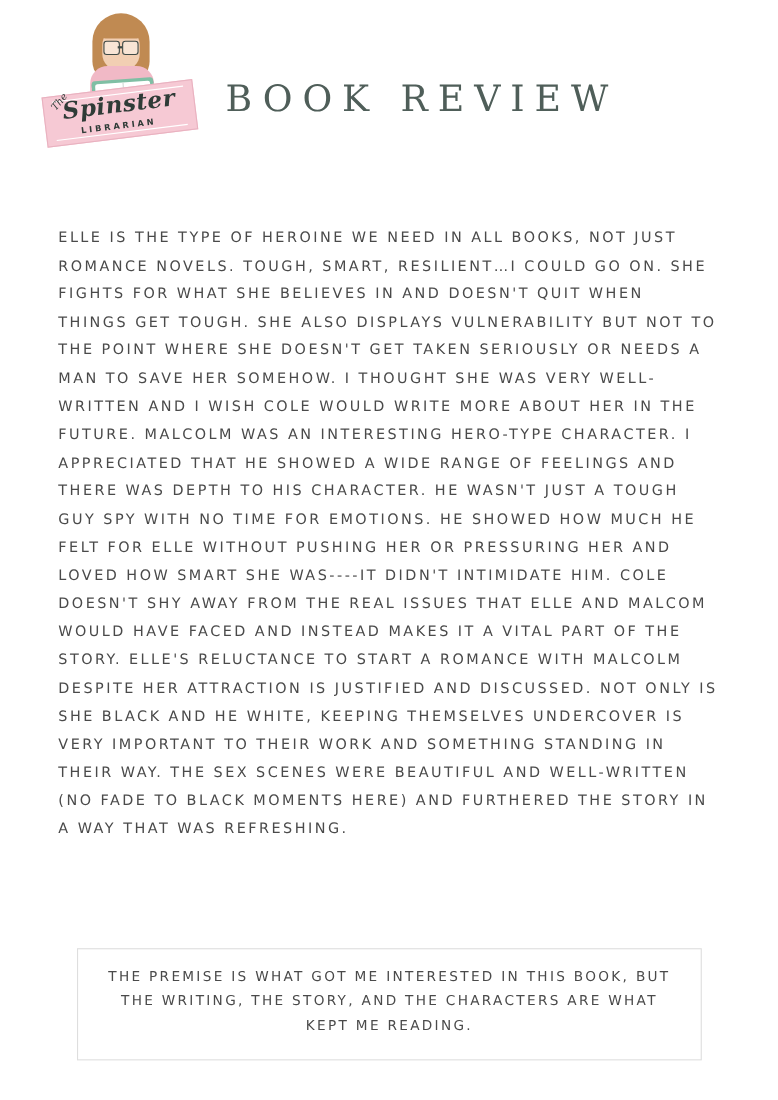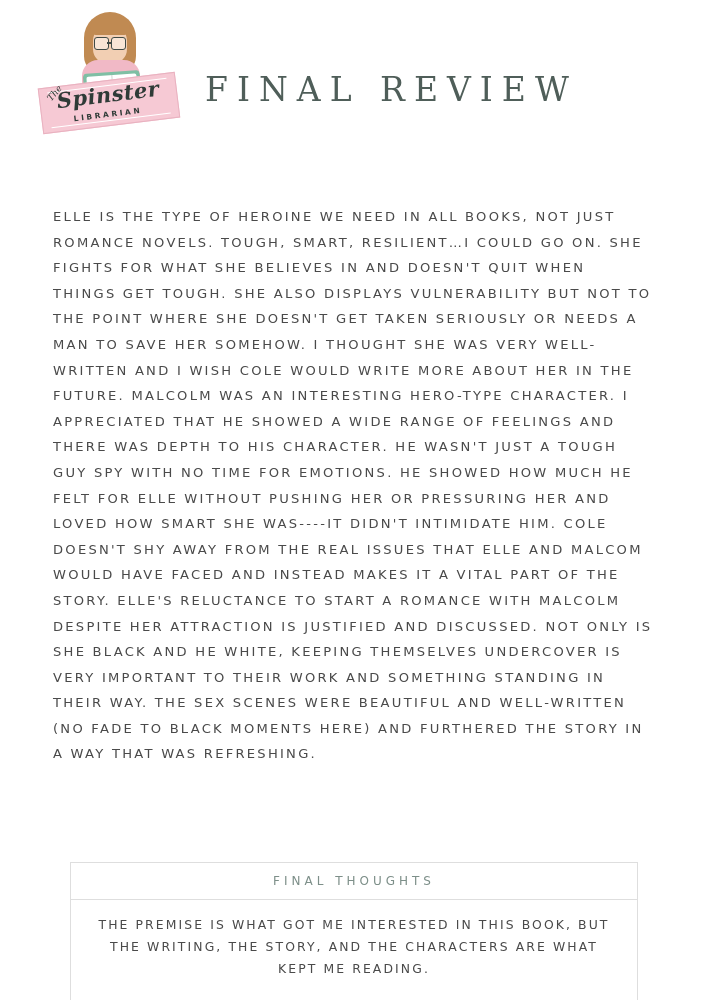--- a/index.html
+++ b/index.html
@@ -229,21 +229,20 @@
     </div>
 
     <div class="logo-banner">
       <div class="logo-banner-inner"></div>
     </div>
     <div class="logo-the">The</div>
     <div class="logo-script">Spinster</div>
     <div class="logo-sub">LIBRARIAN</div>
   </div>
 
-  <div class="review-title">FINAL REVIEW</div>
+  <div class="review-title">BOOK REVIEW</div>
 </div>
 
 <div class="review-body">Elle is the type of heroine we need in all books, not just romance novels. Tough, smart, resilient…I could go on. She fights for what she believes in and doesn't quit when things get tough. She also displays vulnerability but not to the point where she doesn't get taken seriously or needs a man to save her somehow. I thought she was very well-written and I wish Cole would write more about her in the future. Malcolm was an interesting hero-type character. I appreciated that he showed a wide range of feelings and there was depth to his character. He wasn't just a tough guy spy with no time for emotions. He showed how much he felt for Elle without pushing her or pressuring her and loved how smart she was----it didn't intimidate him. Cole doesn't shy away from the real issues that Elle and Malcom would have faced and instead makes it a vital part of the story. Elle's reluctance to start a romance with Malcolm despite her attraction is justified and discussed. Not only is she Black and he white, keeping themselves undercover is very important to their work and something standing in their way. The sex scenes were beautiful and well-written (no fade to black moments here) and furthered the story in a way that was refreshing.</div>
 
 <div class="final-box">
-  <div class="final-head">FINAL THOUGHTS</div>
   <div class="final-text">The premise is what got me interested in this book, but the writing, the story, and the characters are what kept me reading.</div>
 </div>
 
 </body></html>

